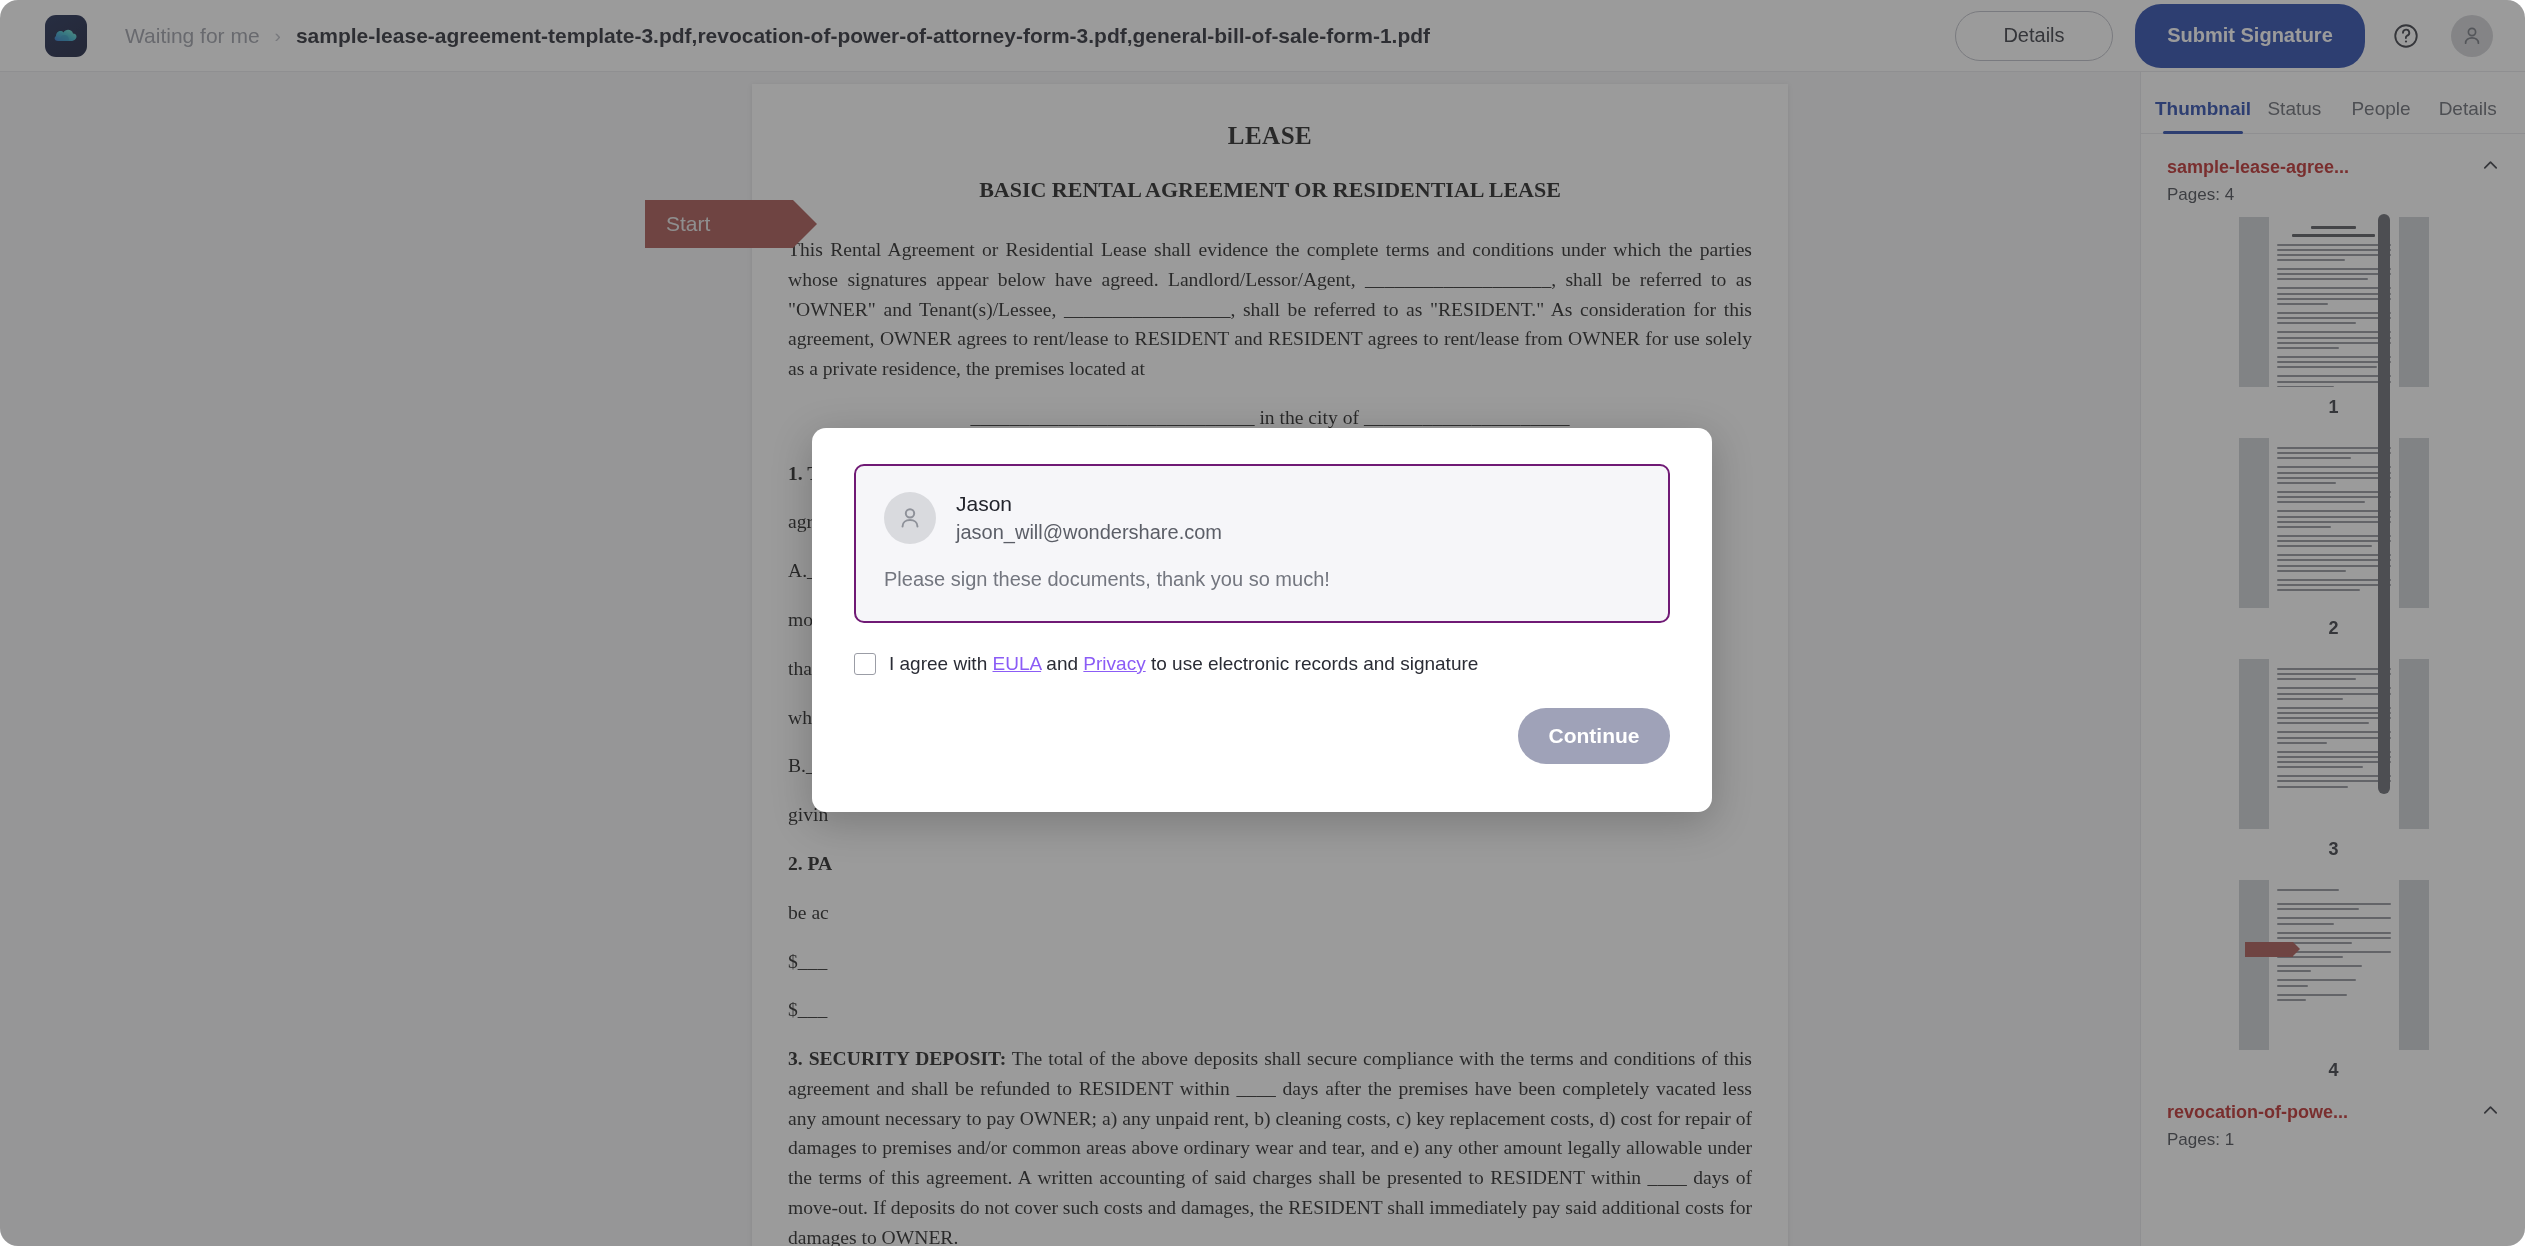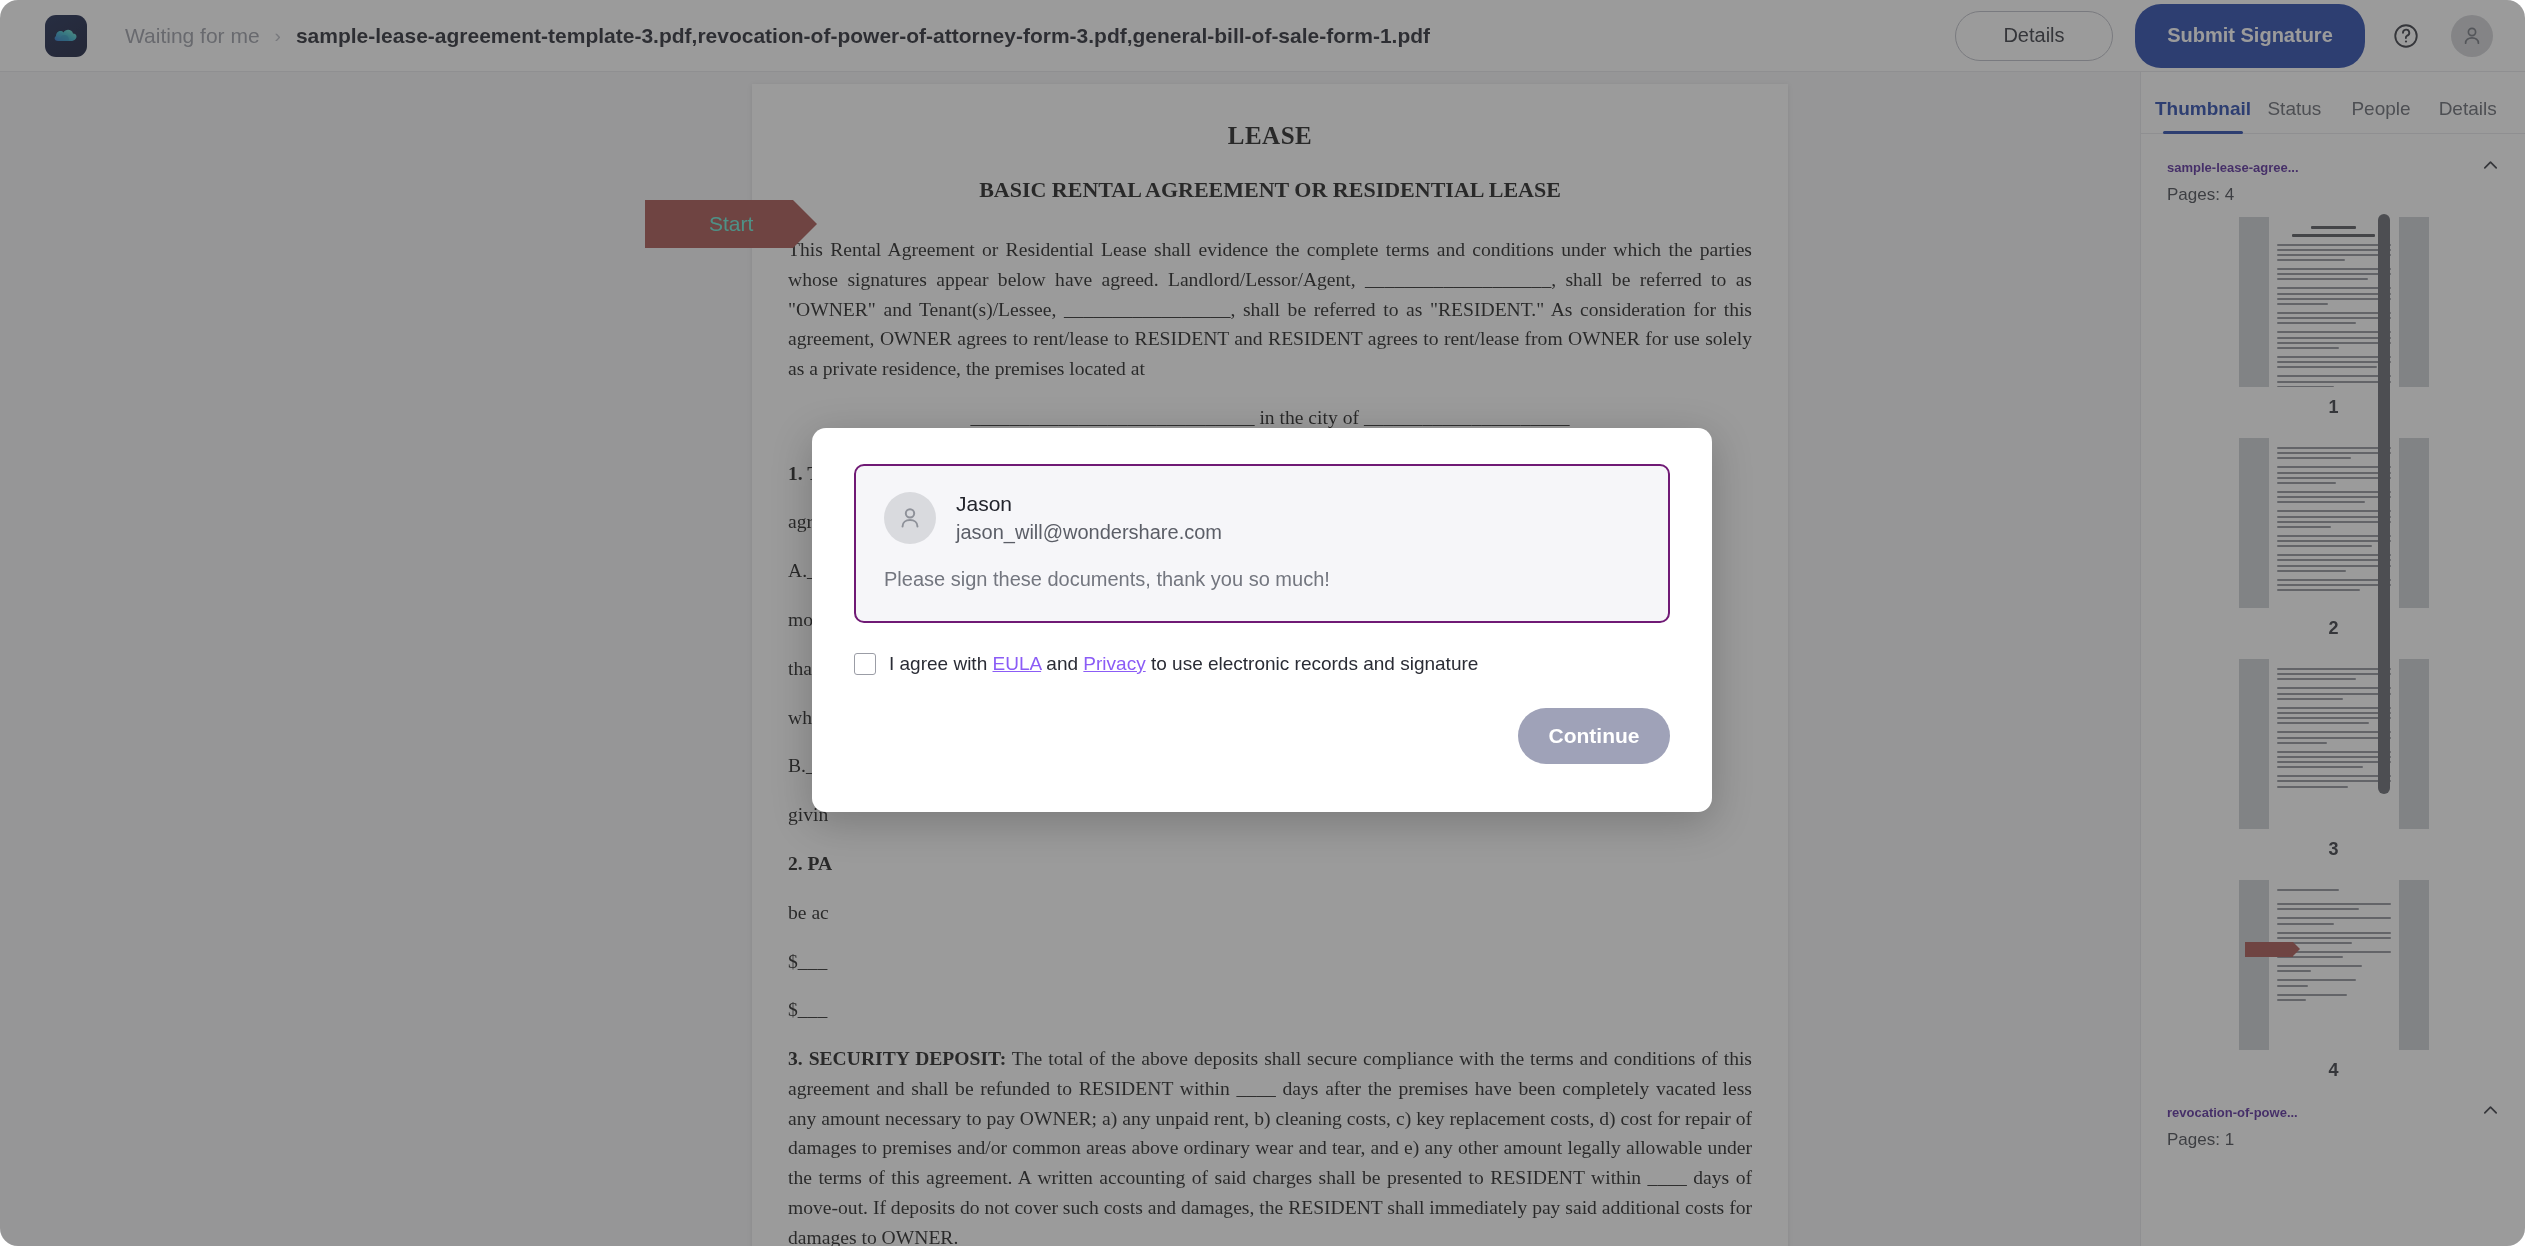--- a/index.html
+++ b/index.html
@@ -183,22 +183,22 @@
   
   .start-tag {
     position: absolute;
     top: 128px;
     left: 645px;
     height: 48px;
     width: 148px;
     background: #a44a46;
     display: flex;
     align-items: center;
-    padding-left: 64px;
-    color: #5eead4;
+    padding-left: 21px;
+    color: #e5e5e5;
     font-size: 21px;
     font-family: "Liberation Sans", sans-serif;
     z-index: 3;
     cursor: pointer;
   }
   .start-tag::after {
     content: "";
     position: absolute;
     right: -24px; top: 0;
     width: 0; height: 0;
@@ -259,23 +259,23 @@
     padding: 22px 26px 0 26px;
   }
 
   .doc-group-header {
     display: flex;
     align-items: center;
     justify-content: space-between;
     margin-bottom: 6px;
   }
   .doc-group-name {
-    font-size: 13px;
+    font-size: 18px;
     font-weight: bold;
-    color: #4c1d95;
+    color: #b91c1c;
     white-space: nowrap;
     overflow: hidden;
     text-overflow: ellipsis;
     max-width: 270px;
   }
   .chev {
     flex: 0 0 auto;
     margin-left: 8px;
     cursor: pointer;
   }

